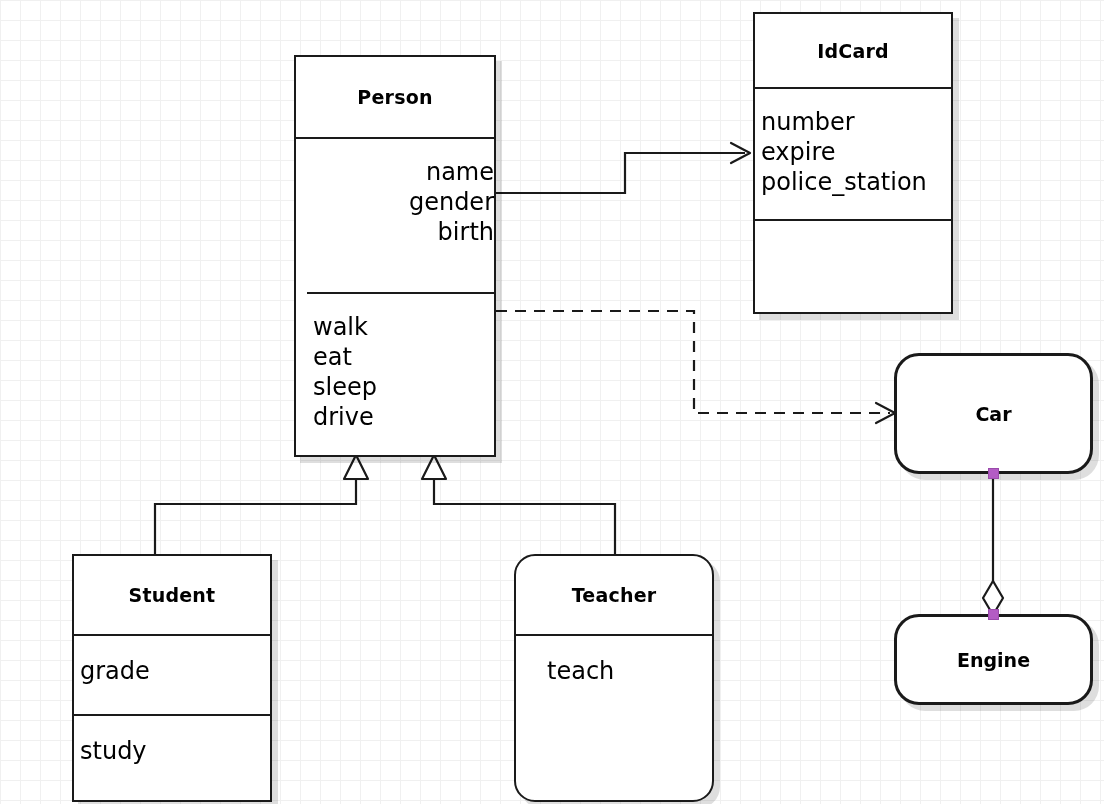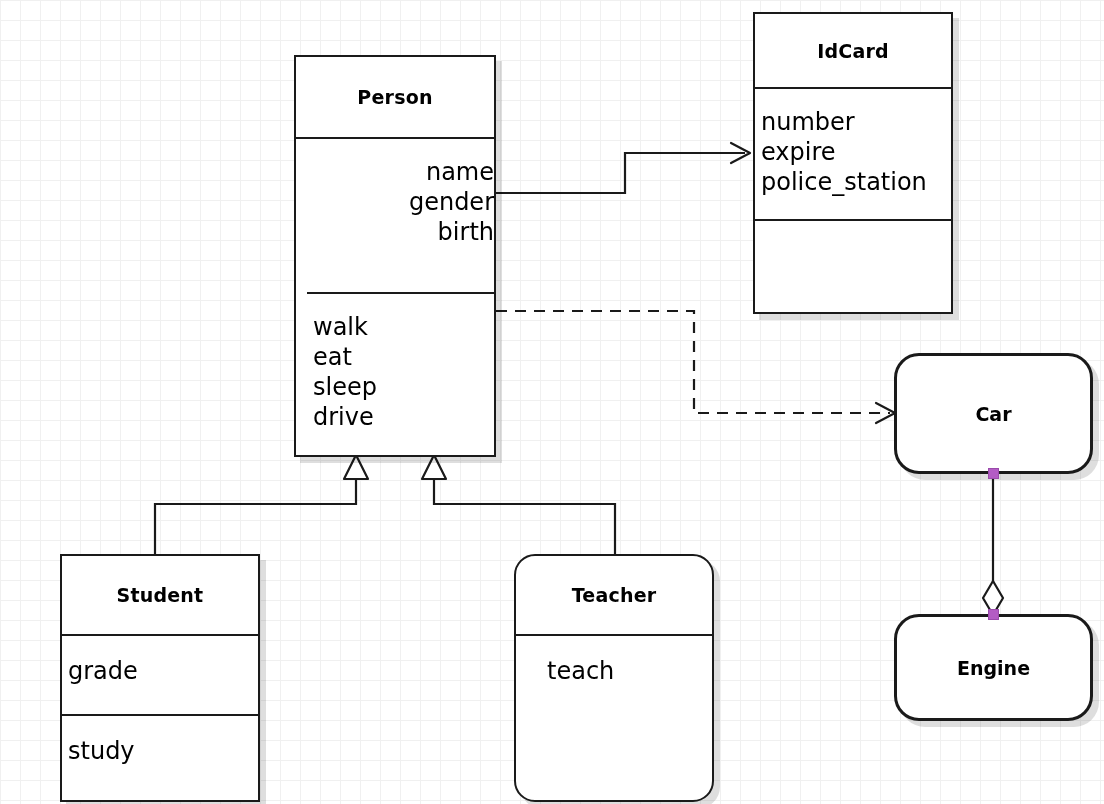--- a/index.html
+++ b/index.html
@@ -146,21 +146,21 @@
   <div class="umlbox" style="left:753px; top:12px; width:200px; height:302px;">
     <div class="compartment cname" style="height:73px;">IdCard</div>
     <div class="compartment cbody" style="height:132px;">
       <div class="member">number</div>
       <div class="member">expire</div>
       <div class="member">police_station</div>
     </div>
     <div class="compartment" style="flex:1;"></div>
   </div>
 
-  <div class="umlbox" style="left:60px; top:554px; width:200px; height:248px;">
+  <div class="umlbox" style="left:72px; top:554px; width:200px; height:248px;">
     <div class="compartment cname" style="height:78px;">Student</div>
     <div class="compartment cbody tight" style="height:80px;">
       <div class="member">grade</div>
     </div>
     <div class="compartment cbody tight" style="flex:1;">
       <div class="member">study</div>
     </div>
   </div>
 
   <div class="umlbox" style="left:514px; top:554px; width:200px; height:248px;border-radius:21px;">
@@ -168,18 +168,18 @@
     <div class="compartment cbody tight" style="flex:1;padding-left:31px;">
       <div class="member">teach</div>
     </div>
   </div>
 
   <div class="umlbox selected" style="left:894px; top:353px; width:199px; height:121px;">
     <div class="soloname">Car</div>
   </div>
   <div class="handle" style="left:988px; top:468px;"></div>
 
-  <div class="umlbox selected" style="left:894px; top:614px; width:199px; height:107px;">
+  <div class="umlbox selected" style="left:894px; top:614px; width:199px; height:91px;">
     <div class="soloname">Engine</div>
   </div>
   <div class="handle" style="left:988px; top:609px;"></div>
 
 </div>
 
 </body></html>

